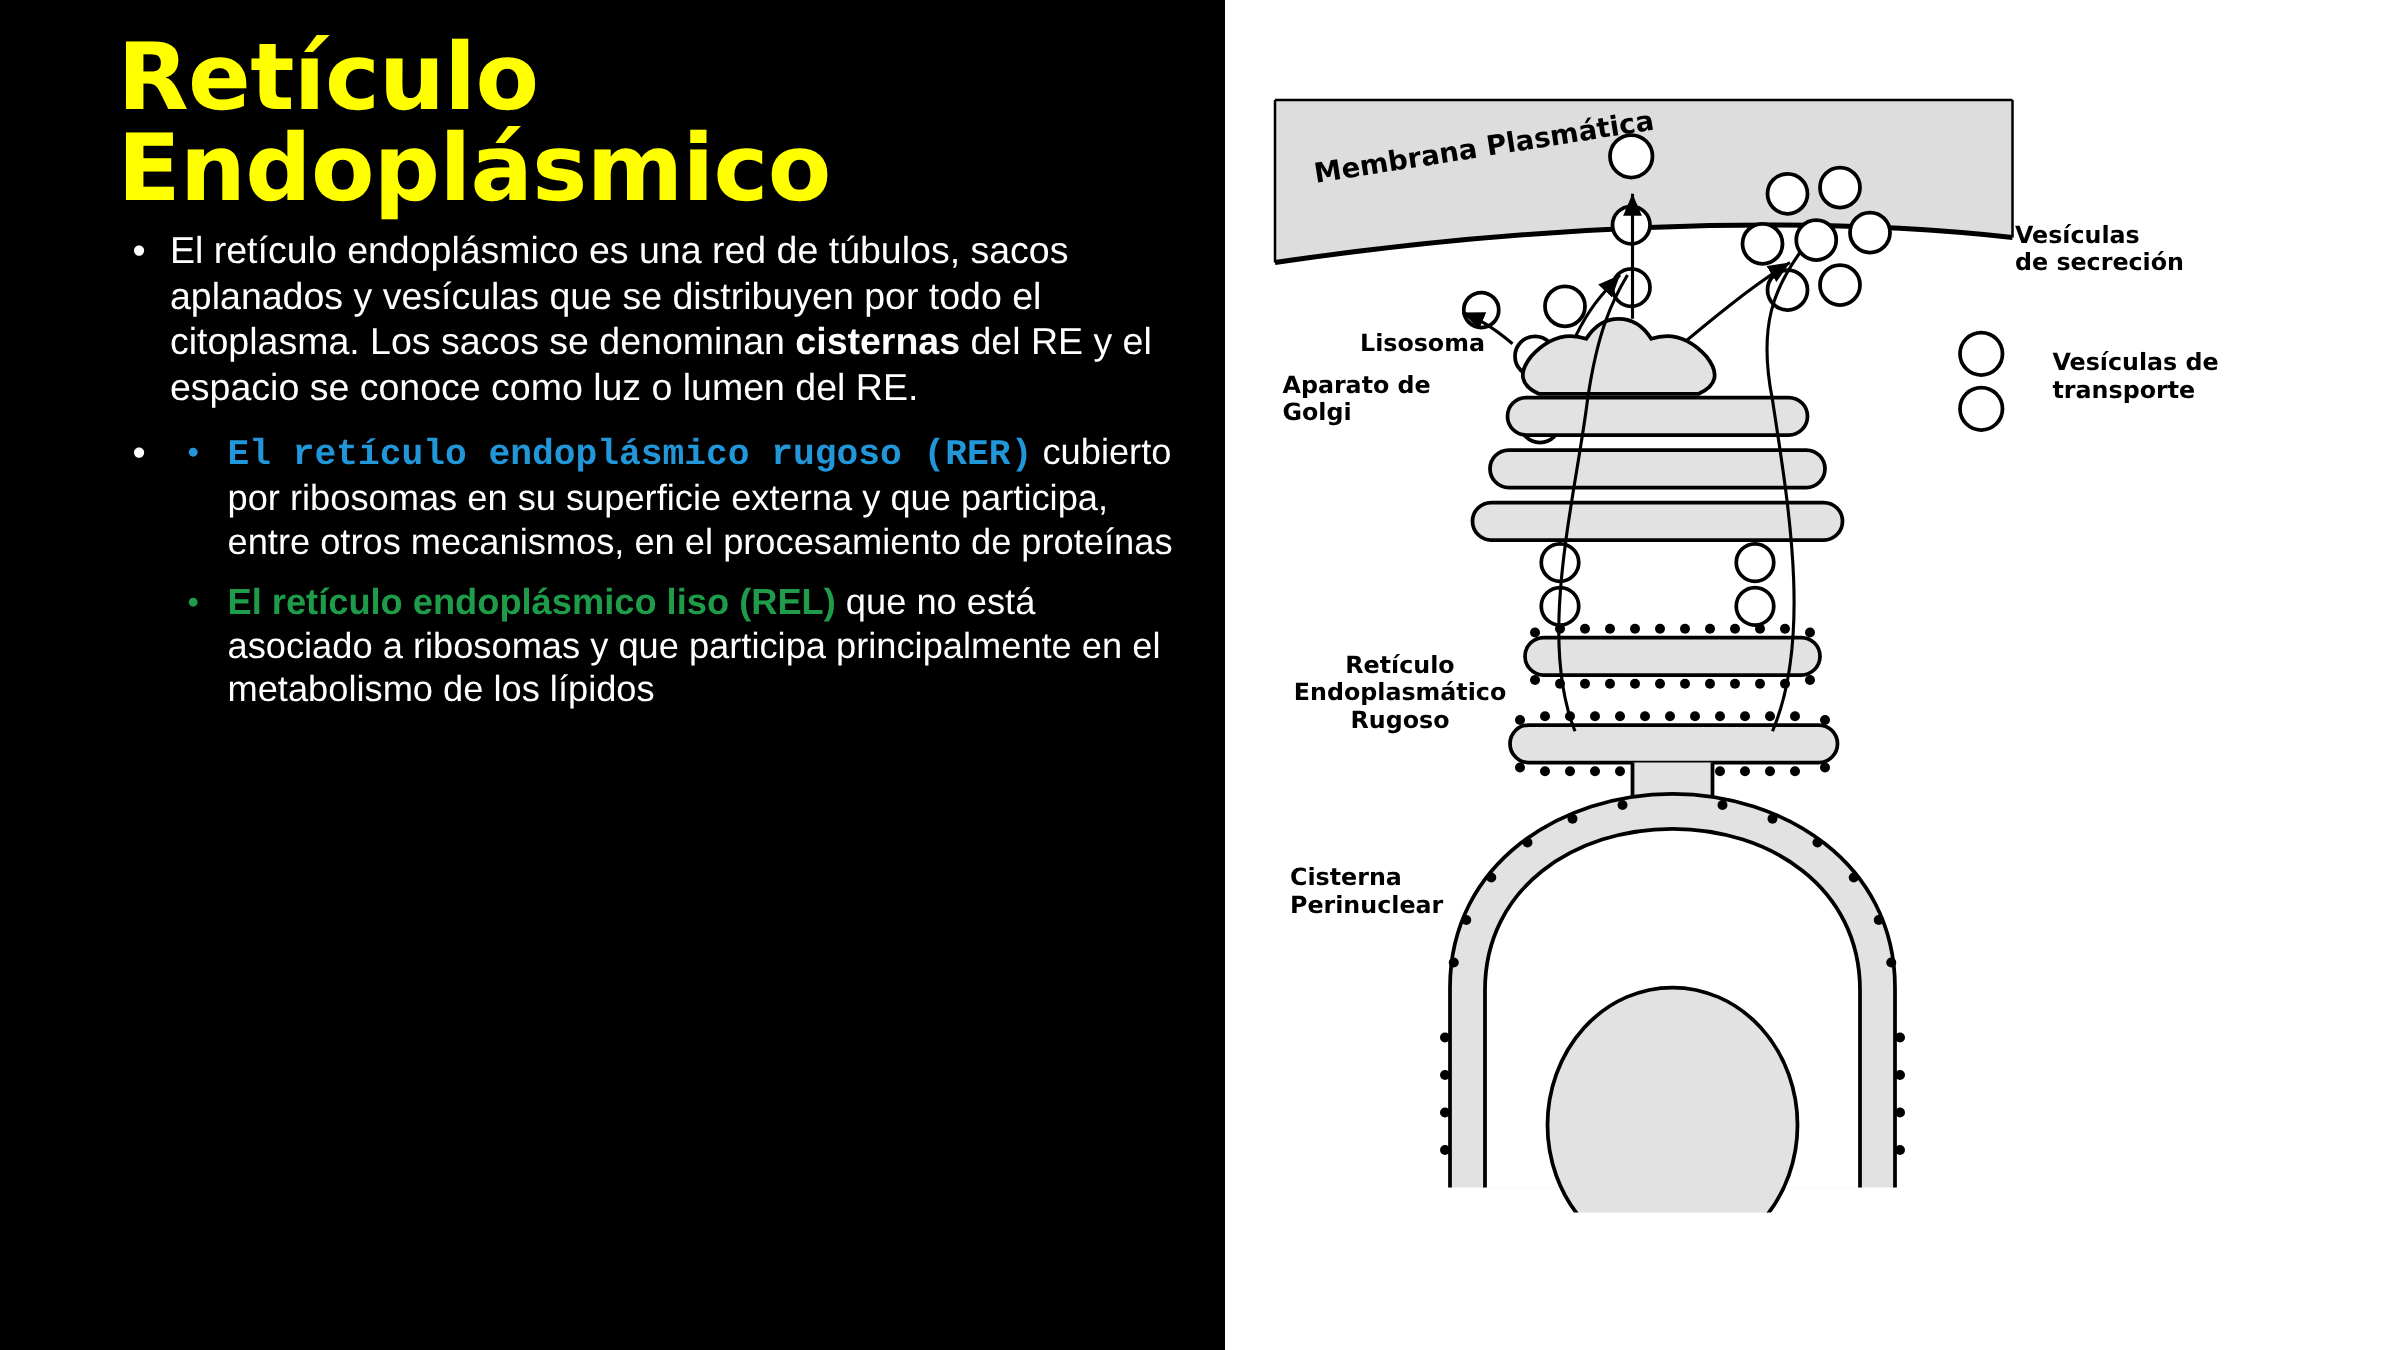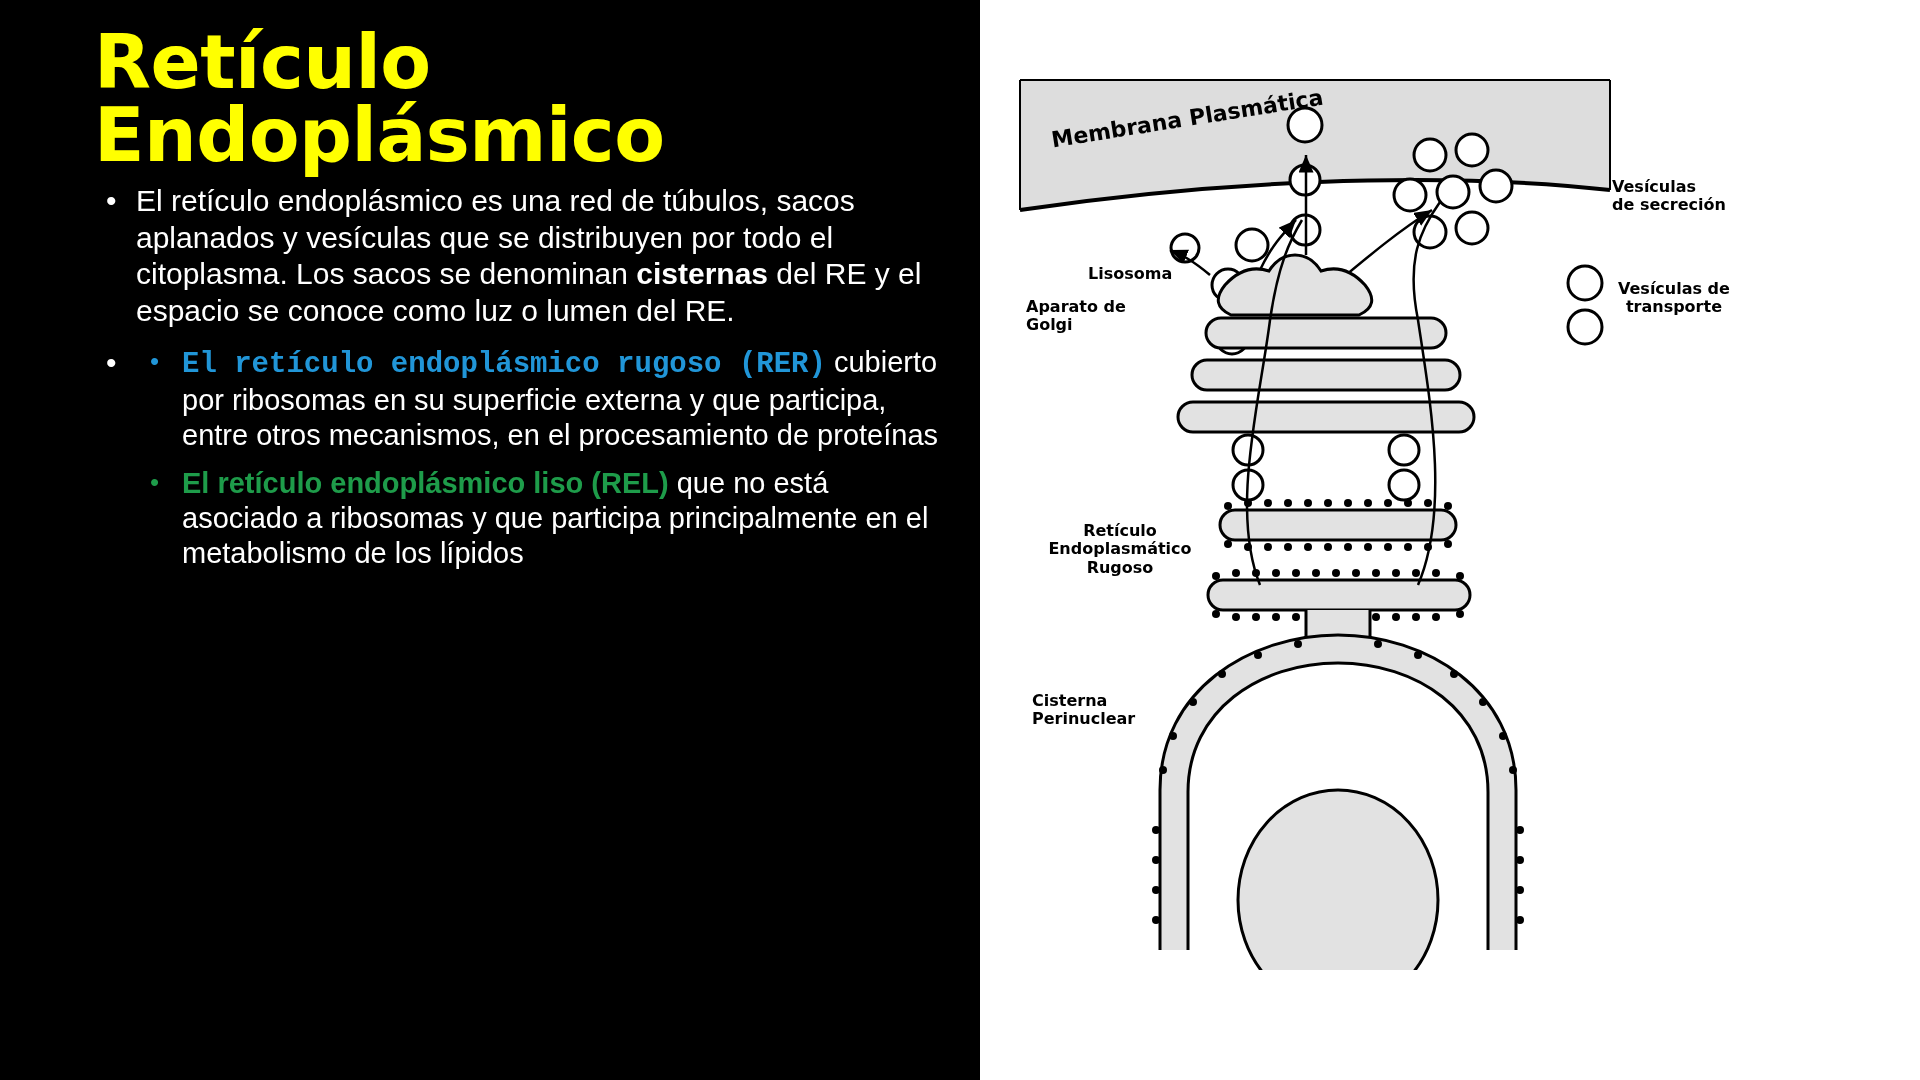--- a/index.html
+++ b/index.html
@@ -112,43 +112,42 @@
     width: 880px;
     height: 900px;
   }
   .figure svg {
     display: block;
   }
   .fig-label {
     position: absolute;
     font-family: "DejaVu Sans", sans-serif;
     font-weight: bold;
-    font-size: 16px;
+    font-size: 19px;
     color: #000000;
     line-height: 1.15;
     white-space: pre-line;
   }
   #lbl-membrana {
     left: 40px;
     top: 36px;
     transform: rotate(-9deg);
     font-size: 22px;
   }
   #lbl-vesiculas-secrecion {
     left: 602px;
     top: 108px;
   }
   #lbl-lisosoma {
     left: 78px;
     top: 195px;
   }
   #lbl-vesiculas-transporte {
-    left: 608px;
+    left: 632px;
     top: 210px;
-    text-align: center;
   }
   #lbl-golgi {
     left: 16px;
     top: 228px;
     text-align: left;
     width: 180px;
   }
   #lbl-rer {
     left: 10px;
     top: 452px;

